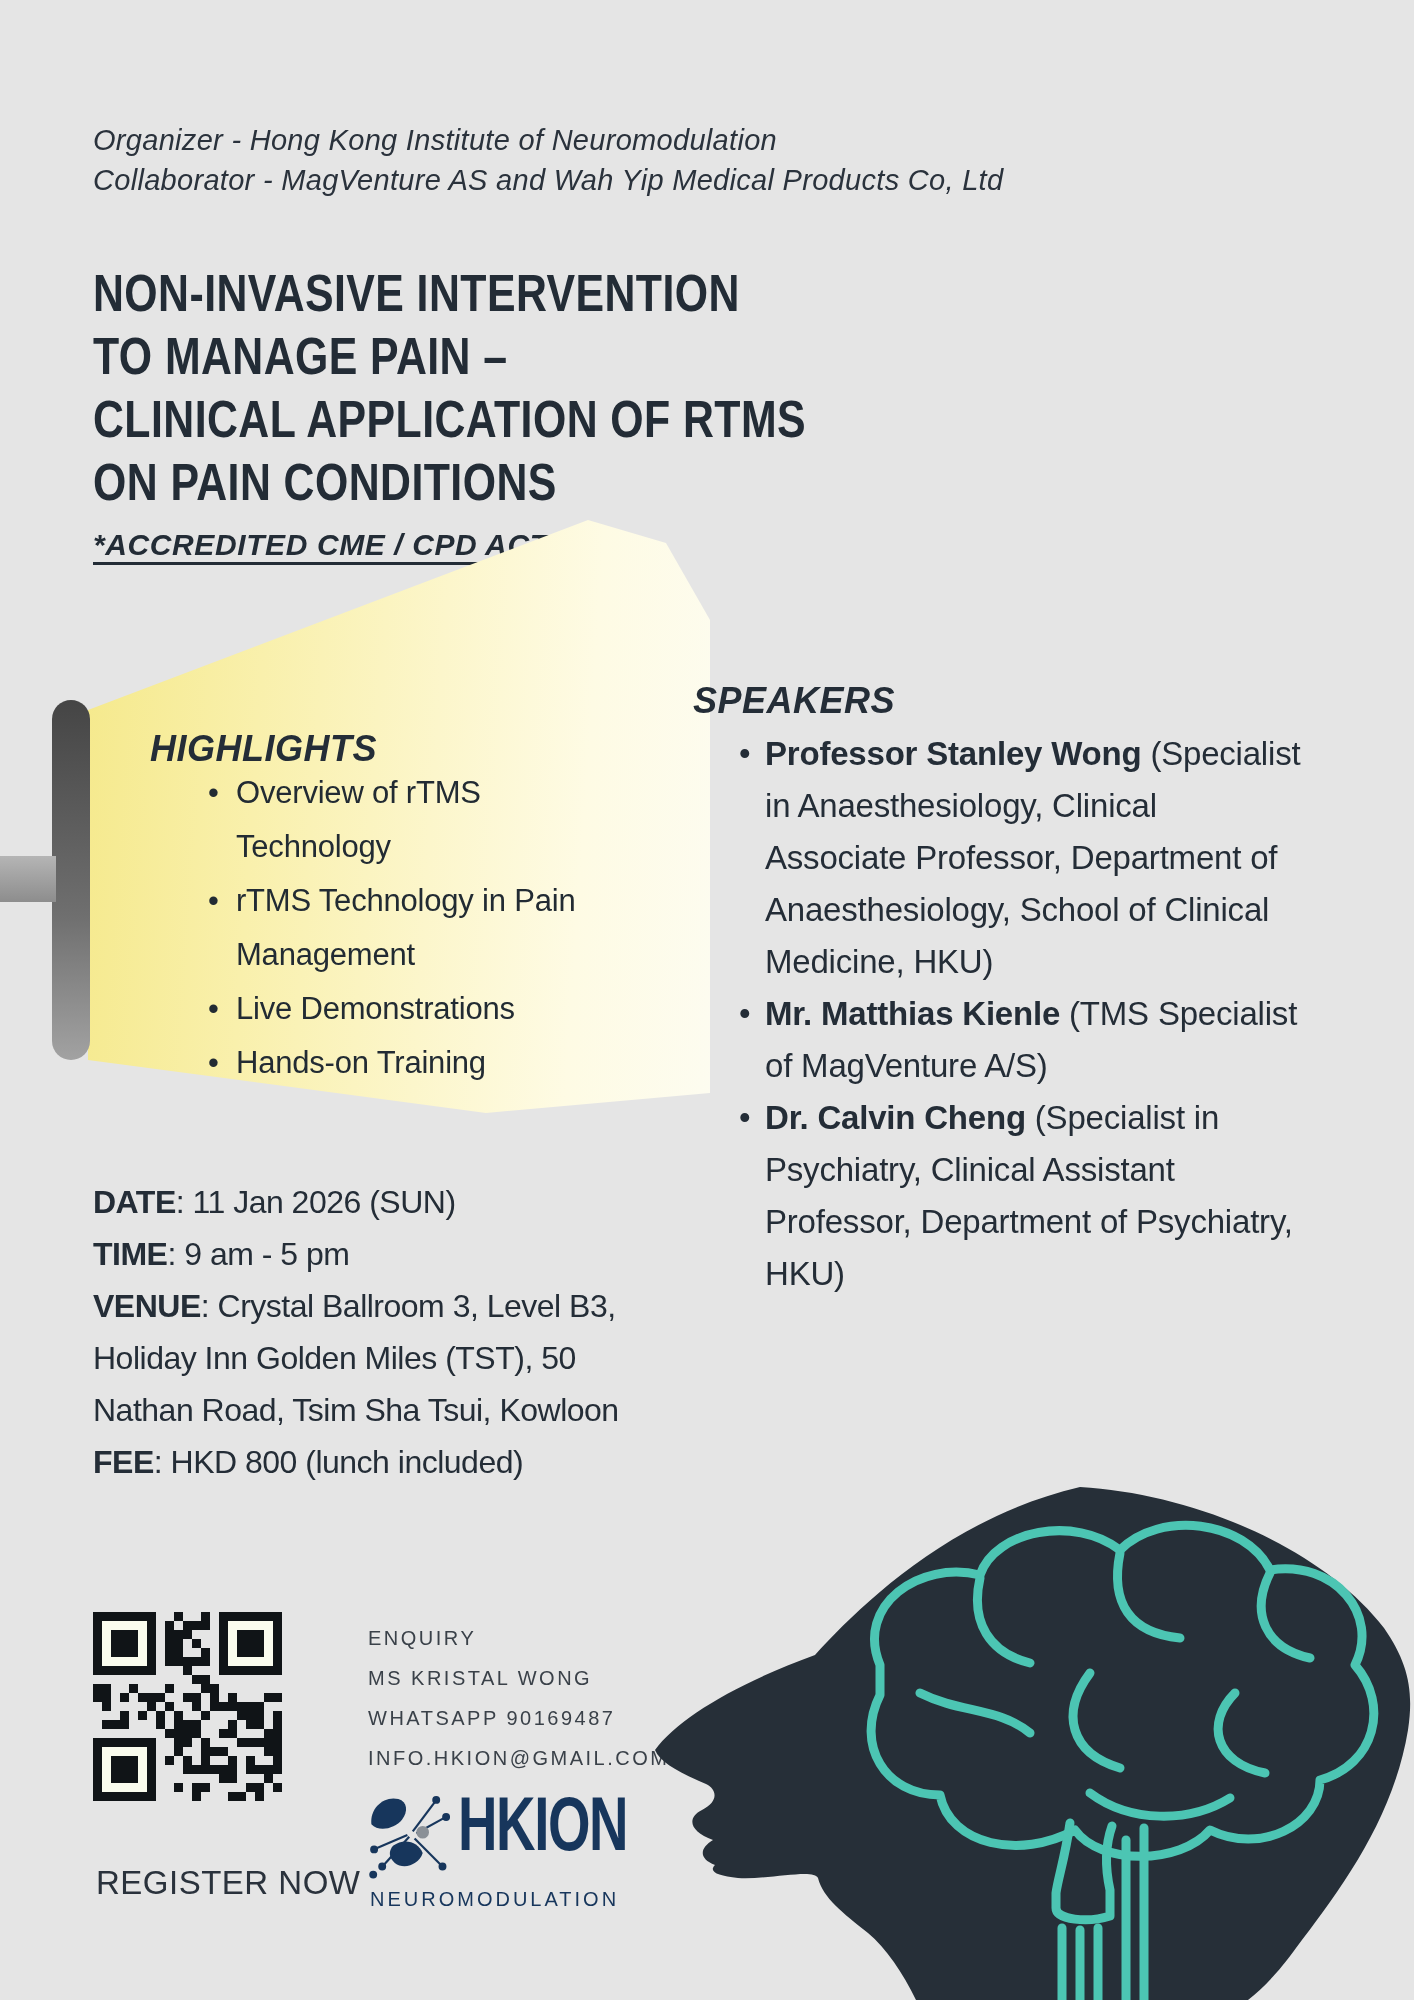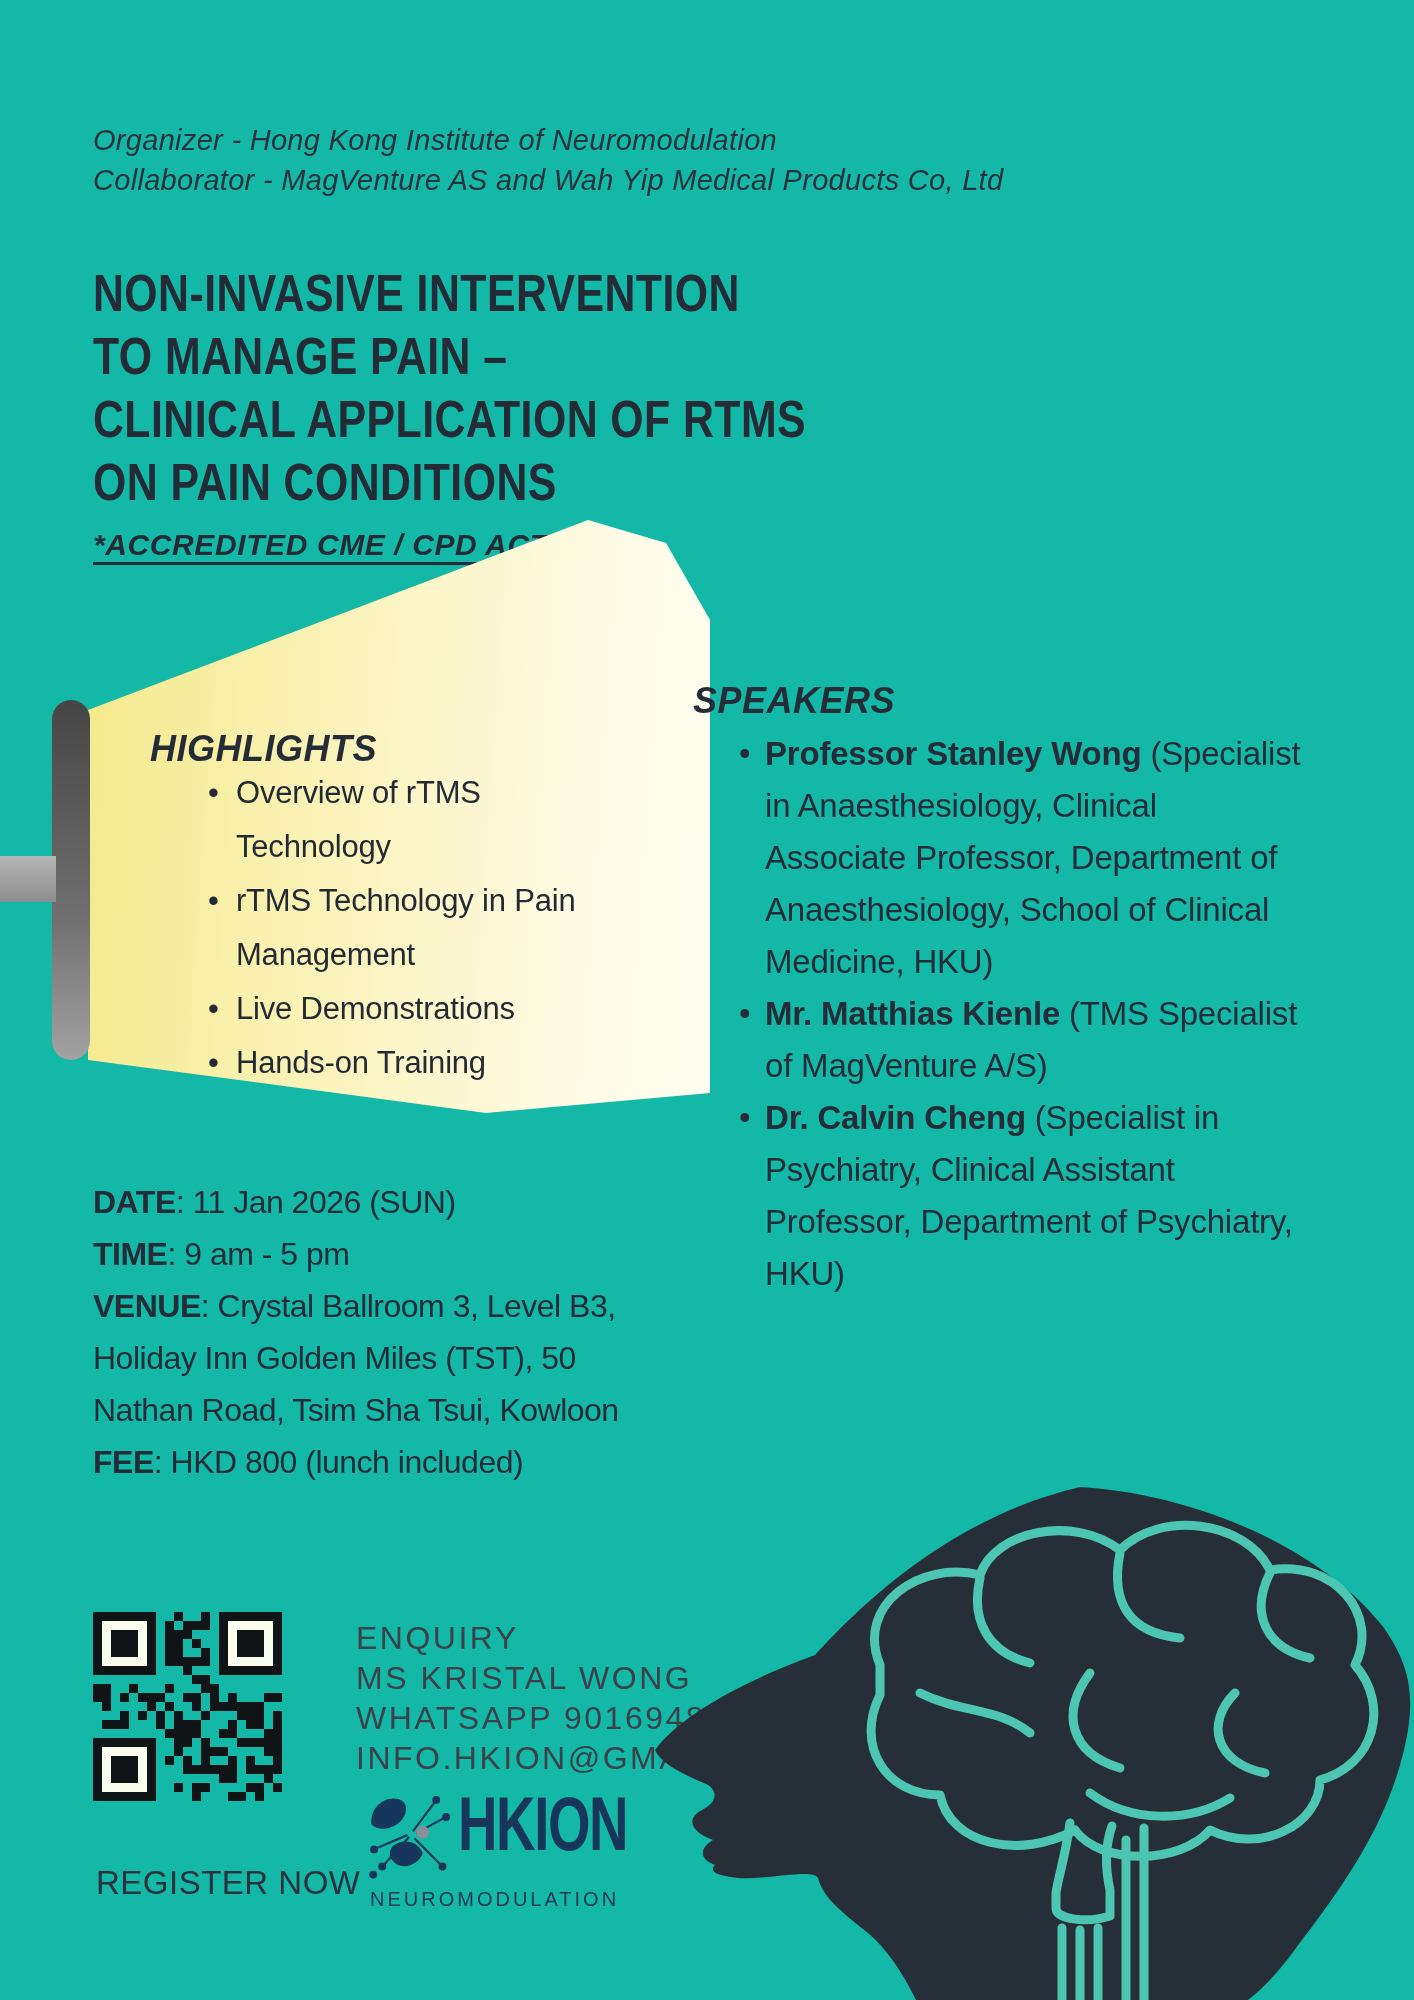--- a/index.html
+++ b/index.html
@@ -1,18 +1,18 @@
 <!DOCTYPE html>
 <html><head>
 <meta charset="utf-8">
 <style>
   html,body{margin:0;padding:0;background:#9aa0a6;}
   .poster{
     position:relative;width:1414px;height:2000px;margin:0 auto;
-    background:#14b8a6;overflow:hidden;
+    background:#e5e5e5;overflow:hidden;
     font-family:"Liberation Sans",sans-serif;color:#242D37;
   }
   
   .org{position:absolute;left:93px;top:120px;font-style:italic;font-size:29px;line-height:40px;color:#2A323C;letter-spacing:.3px;}
   
   .title{position:absolute;left:93px;top:262px;font-weight:700;font-size:51px;line-height:63px;letter-spacing:.5px;
          transform:scaleX(.84);transform-origin:left top;white-space:nowrap;color:#232C36;}
   
   .accredited{position:absolute;left:93px;top:528px;font-size:30px;font-weight:700;font-style:italic;letter-spacing:.6px;
          text-decoration:underline;text-decoration-thickness:3px;text-underline-offset:7px;color:#232C36;}
@@ -35,21 +35,21 @@
   .sp-list .li{padding-left:32px;}
   .sp-name{font-weight:700;}
   
   .details{position:absolute;left:93px;top:1176px;width:552px;font-size:32px;line-height:52px;letter-spacing:-.5px;}
   .details p{margin:0;}
   .dlabel{font-weight:700;}
   .dlabel::after{content:": ";font-weight:400;}
   
   .qr{position:absolute;left:93px;top:1612px;width:189px;height:189px;}
   .register{position:absolute;left:96px;top:1864px;font-size:33px;letter-spacing:.5px;color:#2A323C;text-align:center;}
-  .enquiry{position:absolute;left:356px;top:1618px;font-size:32px;line-height:40px;letter-spacing:2.5px;color:#3A4149;}
+  .enquiry{position:absolute;left:368px;top:1618px;font-size:20px;line-height:40px;letter-spacing:2.5px;color:#3A4149;}
   .logo{position:absolute;left:366px;top:1788px;width:330px;height:125px;}
   .logo-mark{position:absolute;left:0;top:0;width:90px;height:94px;}
   .logo-text{position:absolute;left:92px;top:-8px;font-size:76px;font-weight:700;color:#17365C;
              transform:scaleX(.72);transform-origin:left top;letter-spacing:-2px;white-space:nowrap;}
   .logo-sub{position:absolute;left:4px;top:100px;font-size:20px;font-weight:400;color:#17365C;letter-spacing:3px;white-space:nowrap;}
   
   .head-art{position:absolute;left:618px;top:1428px;width:796px;height:572px;}
 </style>
 </head>
 <body>

